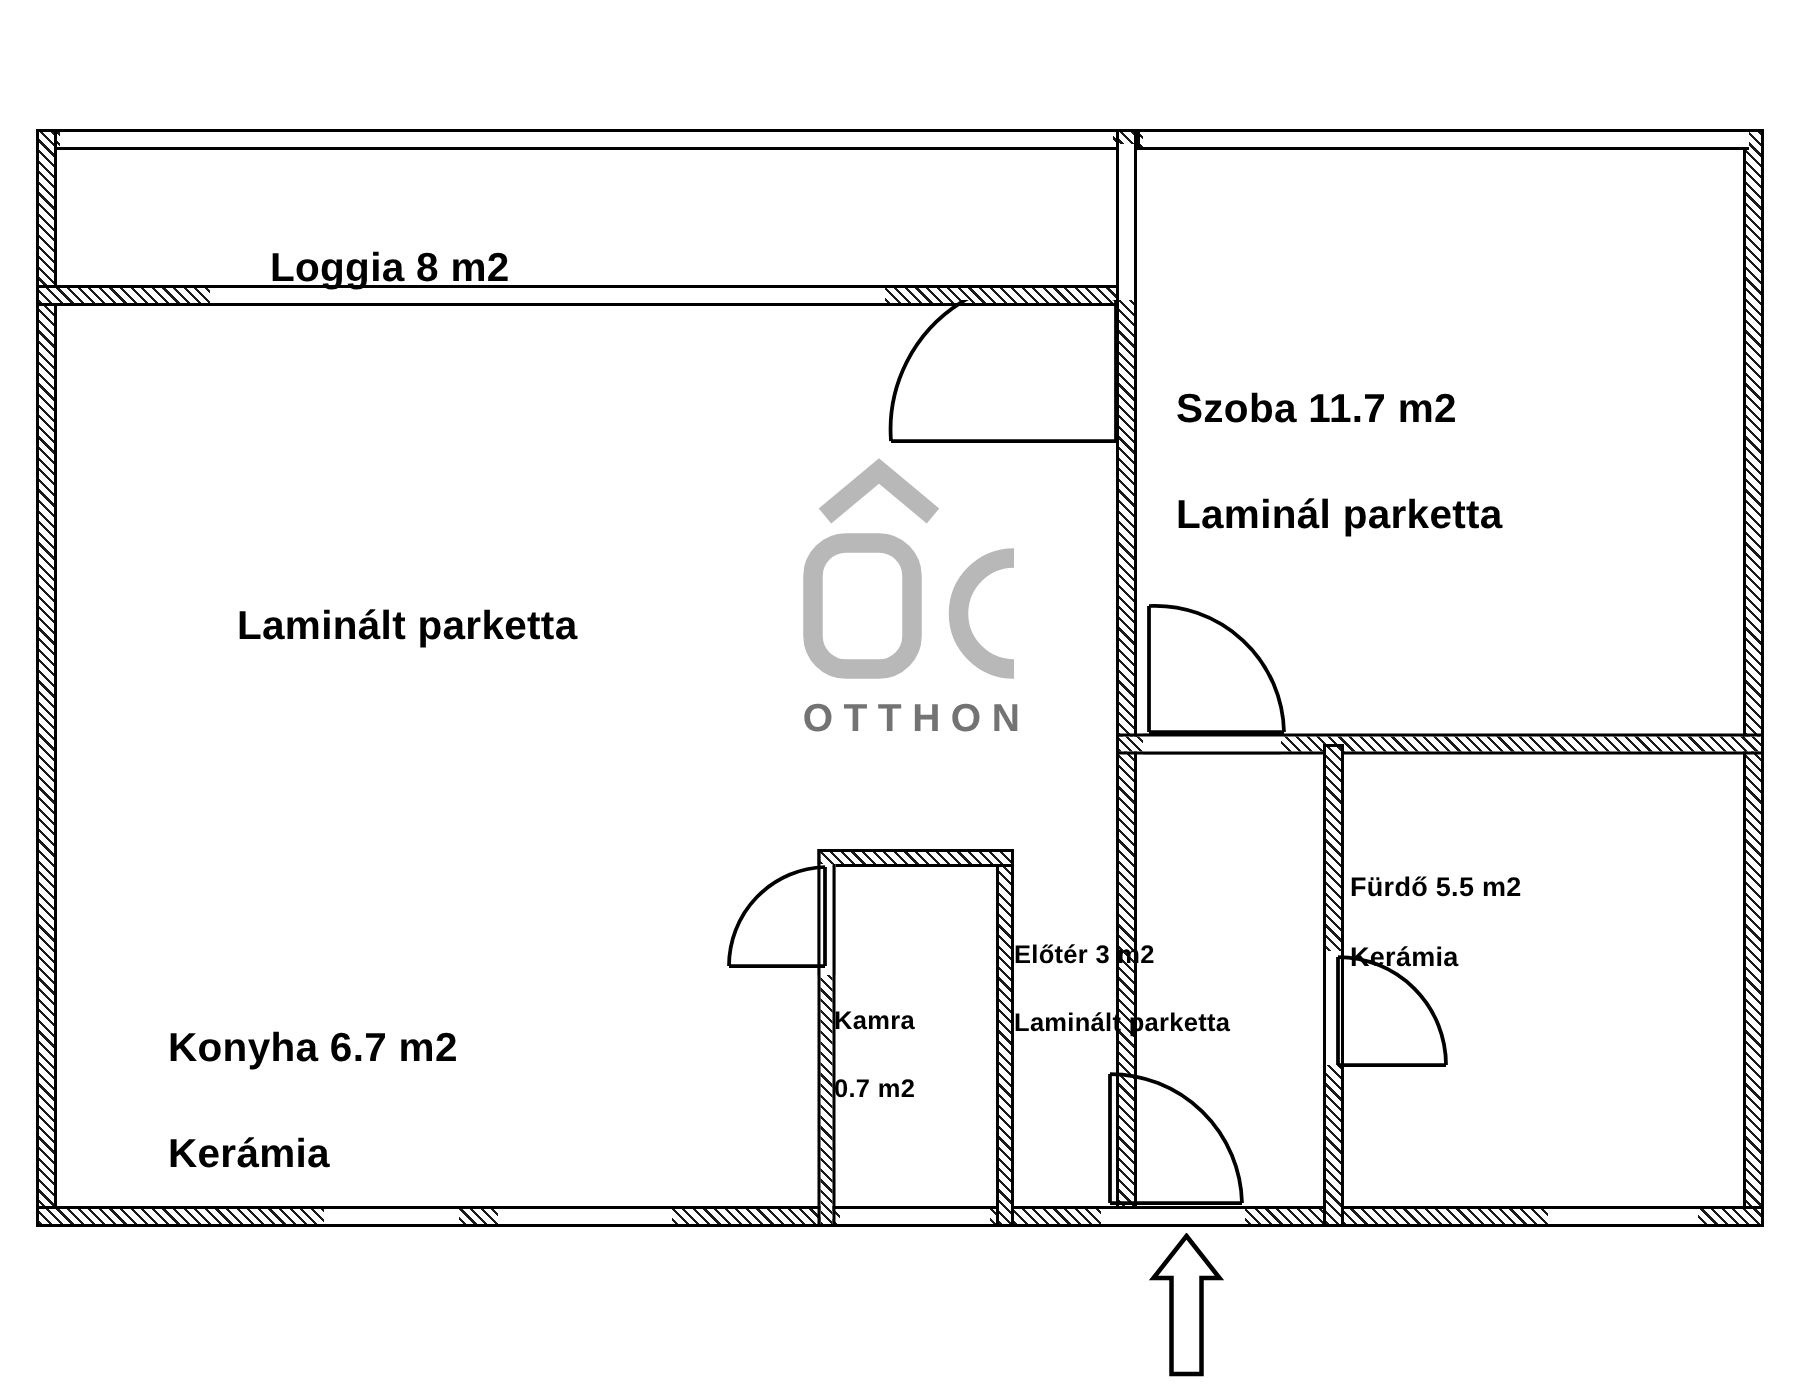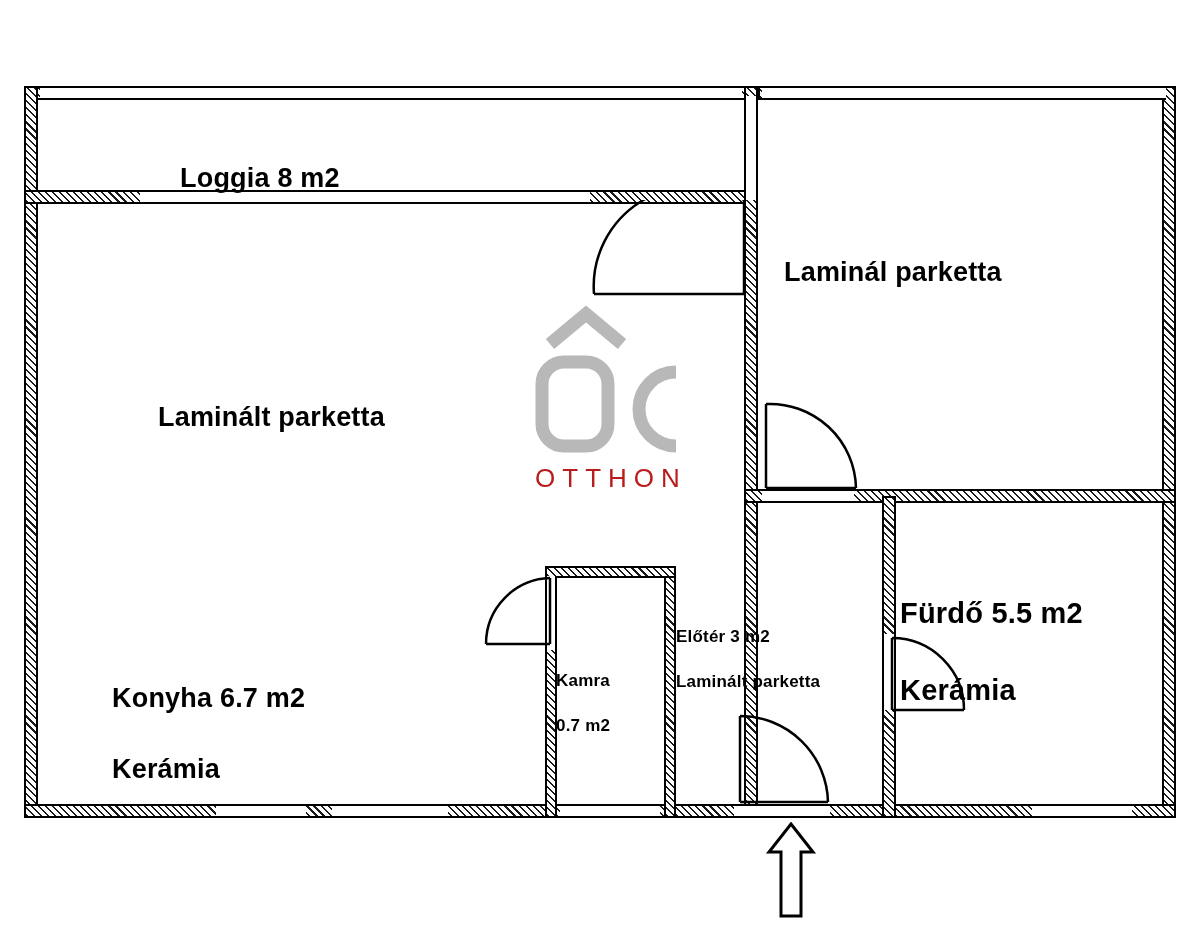--- a/index.html
+++ b/index.html
@@ -55,42 +55,42 @@
   .room-label {
     position: absolute;
     text-align: left;
     color: #000000;
     font-weight: bold;
     line-height: 1.32;
     white-space: pre-line;
     letter-spacing: 0.2px;
   }
   .lbl-xl { font-size: 27px; }
-  .lbl-lg { font-size: 29px; }
+  .lbl-lg { font-size: 18px; }
   .lbl-sm { font-size: 17px; }
 
   
   .watermark {
     position: absolute;
     left: 508px;
     top: 300px;
     width: 200px;
     color: #b8b8b8;
     text-align: center;
     pointer-events: none;
     user-select: none;
   }
   .wm-mark { position: relative; height: 160px; }
   .wm-mark svg { display:block; margin: 0 auto; }
   .wm-text {
     font-size: 26px;
     letter-spacing: 7px;
-    color: #b91c1c;
+    color: #737373;
     line-height: 1.45;
-    font-weight: 400;
+    font-weight: 700;
     text-align: center;
     margin-left: 6px;
   }
 
   
   .entrance {
     position: absolute;
     left: 765px;
     top: 822px;
   }
@@ -195,20 +195,21 @@
       </svg>
     </div>
     <div class="wm-text">OTTHON</div>
   </div>
 
   <div class="room-label lbl-xl" style="left:180px; top:125px; width:380px;">
     <div>Loggia 8 m2</div>
   </div>
 
   <div class="room-label lbl-xl" style="left:784px; top:219px; width:352px;">
+    <div>Szoba 11.7 m2</div>
     <div>Laminál parketta</div>
   </div>
 
   <div class="room-label lbl-xl" style="left:158px; top:364px; width:384px;">
     <div>Laminált parketta</div>
   </div>
 
   <div class="room-label lbl-xl" style="left:112px; top:645px; width:360px;">
     <div>Konyha 6.7 m2</div>
     <div>Kerámia</div>

